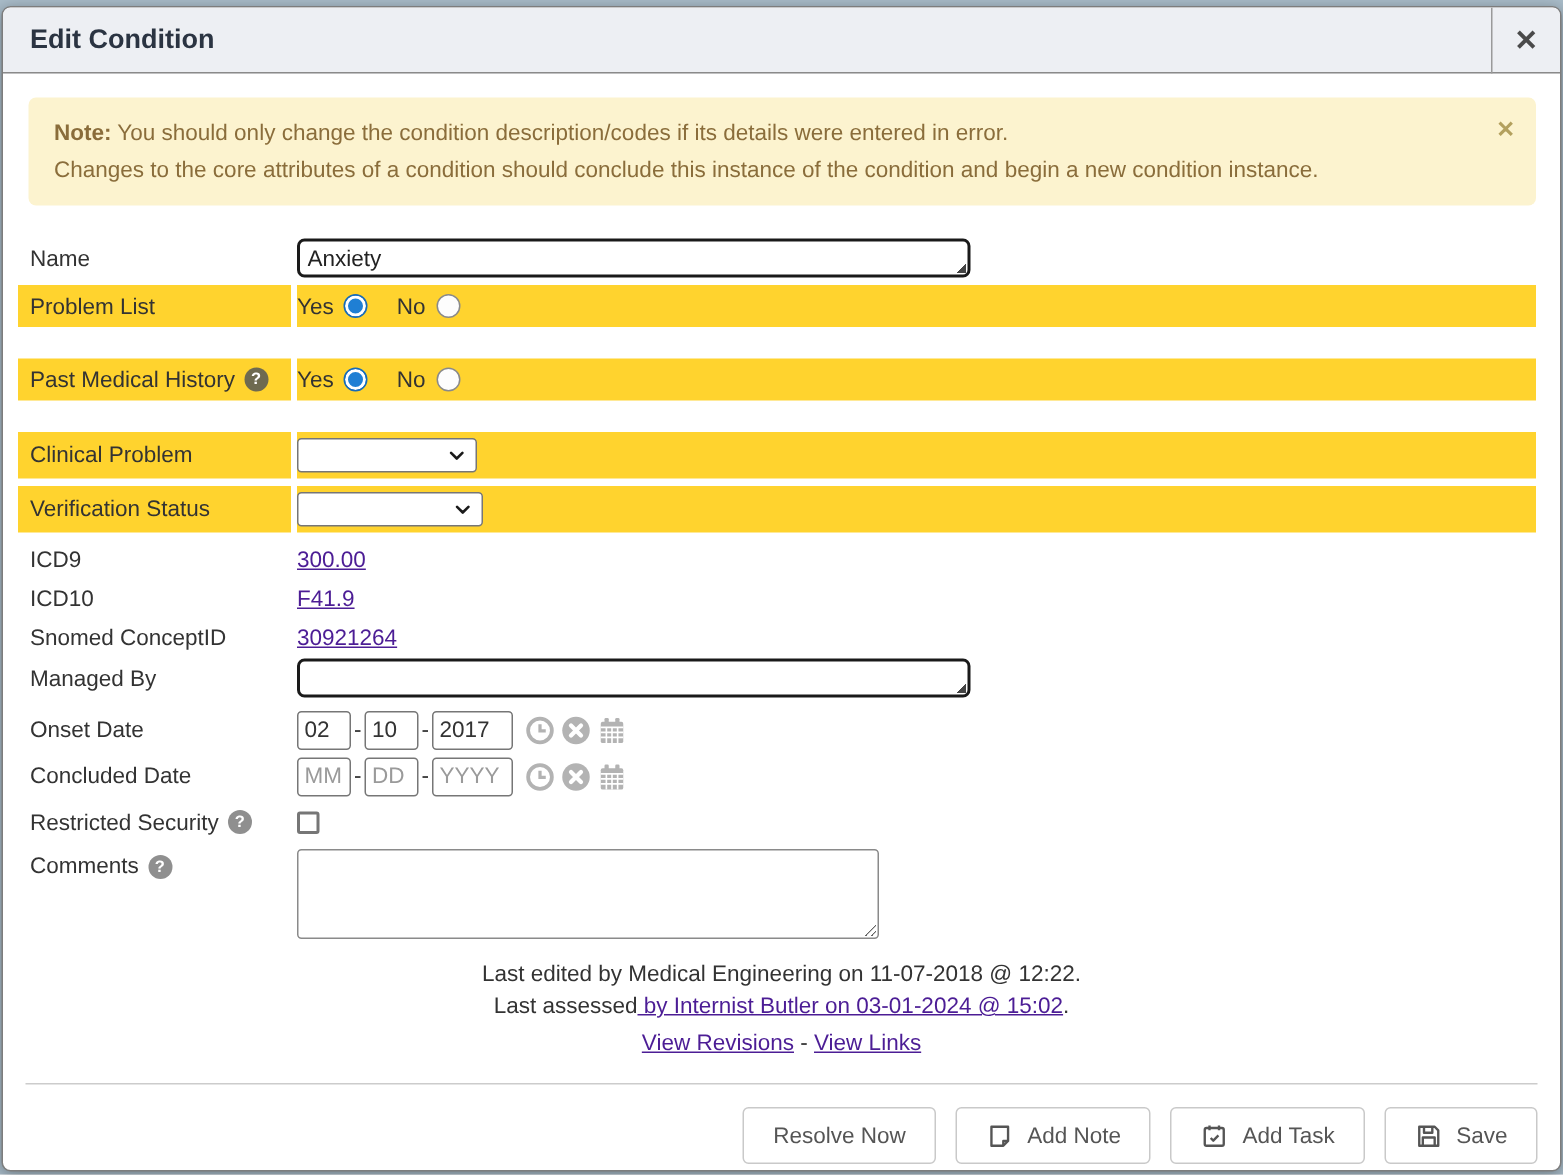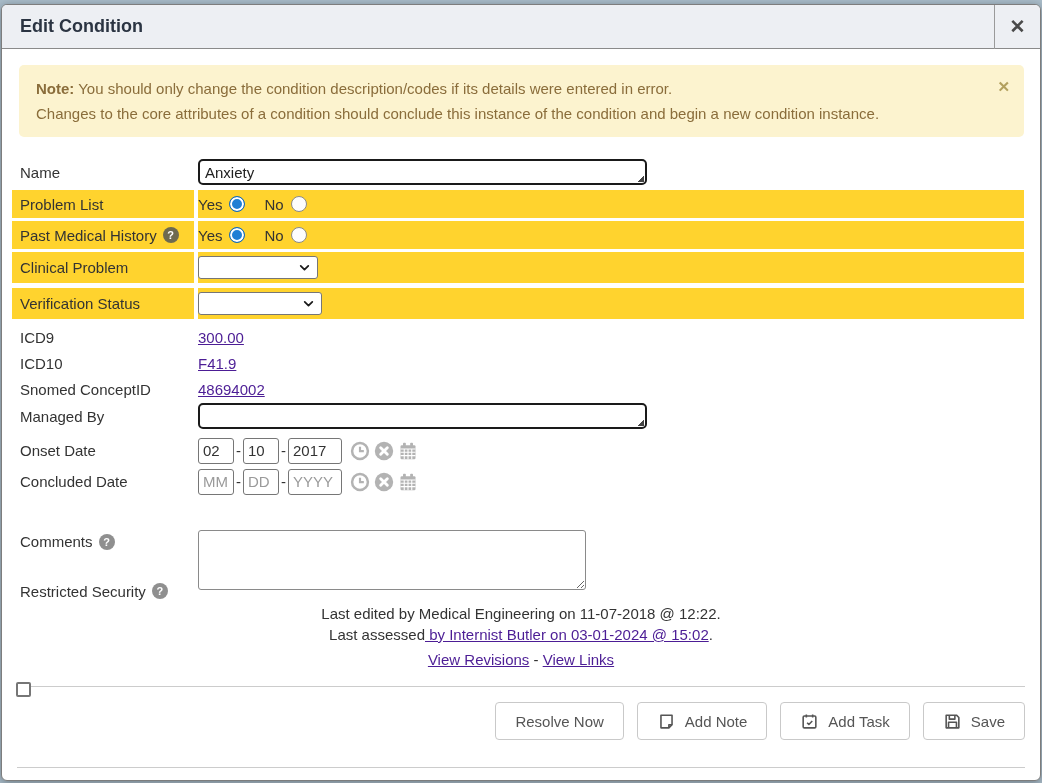--- a/index.html
+++ b/index.html
@@ -35,21 +35,21 @@
     padding:11px 40px 11px 17px;
     color:#8a6d3b; line-height:25px; font-size:15px;
   }
   .note b { font-weight:bold; }
   .note-x {
     position:absolute; right:14px; top:9px;
     color:#b3a05e; font-weight:bold; font-size:15px; cursor:pointer;
   }
   
   .form { margin:22px 16px 0 10px; }
-  .row { display:flex; align-items:center; margin-bottom:3px; }
+  .row { display:flex; align-items:center; margin-bottom:21px; }
   .lbl {
     width:182px; flex:0 0 182px; padding-left:8px;
     display:flex; align-items:center; gap:6px; align-self:stretch;
   }
   .fld { flex:1; margin-left:4px; display:flex; align-items:center; align-self:stretch; }
   .row.gold .lbl { background:#ffd32e; }
   .row.gold .fld { background:#ffd32e; }
   .row.plain { margin-bottom:2px; }
   .h28 { height:28px; } .h31 { height:31px; } .h24 { height:24px; } .h27 { height:27px; }
   
@@ -232,21 +232,21 @@
       <div class="fld">
           <a class="lnk">F41.9</a>
         </div>
     </div>
 
     <div class="row plain h24">
       <div class="lbl">
           <span>Snomed ConceptID</span>
         </div>
       <div class="fld">
-          <a class="lnk">48694002</a>
+          <a class="lnk">30921264</a>
         </div>
     </div>
 
     <div class="row plain" style="margin-bottom:8px;">
       <div class="lbl">
           <span>Managed By</span>
         </div>
       <div class="fld">
         <span class="grip">
           <input class="txt-big" value="" style="">
@@ -305,21 +305,21 @@
           <svg class="dicon" viewBox="0 0 24 24">
               <rect x="3" y="5" width="18" height="17" rx="1.5" fill="#b3b3b3"></rect>
               <rect x="6" y="2" width="3.4" height="4" rx="1" fill="#b3b3b3"></rect>
               <rect x="14.6" y="2" width="3.4" height="4" rx="1" fill="#b3b3b3"></rect>
               <path d="M3 9.5h18M7.5 9.5v12.5M12 9.5v12.5M16.5 9.5v12.5M3 13.5h18M3 17.5h18" stroke="#fff" stroke-width="1.3"></path>
             </svg>
         </span>
       </div>
     </div>
 
-    <div class="row plain h24" style="margin-bottom:6px;flex-direction:column;">
+    <div class="row plain h24" style="margin-bottom:6px;">
       <div class="lbl">
         <span>Restricted Security</span>
         <span class="help">?</span>
       </div>
       <div class="fld">
         <span class="chk"></span>
       </div>
     </div>
 
     <div class="row plain" style="align-items:flex-start;">

